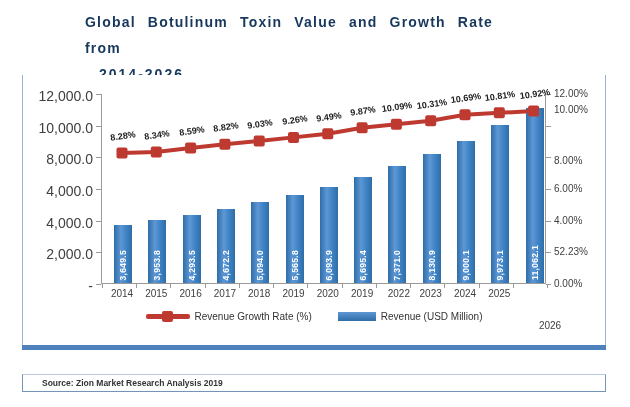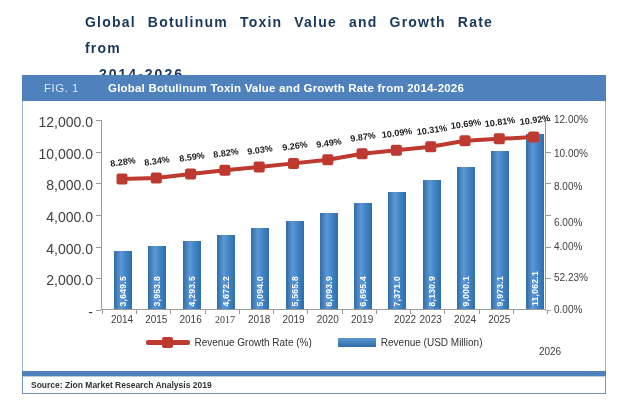--- a/index.html
+++ b/index.html
@@ -52,39 +52,35 @@
                  font-size:10px; color:#333; }
   .swatch-bar { width:38px; height:9px;
                 background:linear-gradient(to bottom,#5E97D4,#2E6DA8); }
   .swatch-line { position:relative; width:44px; height:5px; background:#BE3A31;
                  border-radius:2px; }
   .swatch-line::after { content:""; position:absolute; left:16px; top:-3px;
                         width:11px; height:11px; background:#BE3A31; border-radius:2px; }
 
   .separator { height:5px; background:#4F81BD; margin-top:0; }
   .source-row { height:18px; border:1px solid #7396B8; border-top:1px solid #b9cbdd;
-                display:flex; align-items:center; padding-left:8px;
-                font-size:8.5px; font-weight:bold; color:#333; }
+                display:flex; align-items:center; padding-left:19px;
+                font-size:8.5px; font-weight:bold; color:#333;margin-top:24px; }
 </style>
 </head>
 <body>
 
 <div class="page">
 
   <div class="doc-title">
     <span>Global Botulinum Toxin Value and Growth Rate from</span>
     <span class="line2">2014-2026</span>
   </div>
 
   <div class="figure">
 
-    <div class="fig-header">
-      <span class="fig-num">FIG. 1</span>
-      <span class="fig-title">Global Botulinum Toxin Value and Growth Rate from 2014-2026</span>
-    </div>
 
     <div class="chart-region" id="chart-region">
       <div class="plot-area" id="plot-area">
           <div class="tick-y-left" style="top: 0px;"></div>
           <div class="tick-y-right" style="top: 0px;"></div>
           <div class="tick-y-left" style="top: 31.6667px;"></div>
           <div class="tick-y-right" style="top: 31.6667px;"></div>
           <div class="tick-y-left" style="top: 63.3333px;"></div>
           <div class="tick-y-right" style="top: 63.3333px;"></div>
           <div class="tick-y-left" style="top: 95px;"></div>
@@ -210,40 +206,40 @@
           <span>Revenue Growth Rate (%)</span>
         </div>
         <div class="legend-item">
           <span class="swatch-bar"></span>
           <span>Revenue (USD Million)</span>
         </div>
       </div>
     <div class="ylab-left" style="top: 13px;">12,000.0</div>
         <div class="ylab-right" style="top: 13px;">12.00%</div>
         <div class="ylab-left" style="top: 44.6667px;">10,000.0</div>
-        <div class="ylab-right" style="top: 47px;">10.00%</div>
+        <div class="ylab-right" style="top: 29px;">10.00%</div>
         <div class="ylab-left" style="top: 76.3333px;">8,000.0</div>
         <div class="ylab-right" style="top: 80px;">8.00%</div>
         <div class="ylab-left" style="top: 108px;">4,000.0</div>
-        <div class="ylab-right" style="top: 116px;">6.00%</div>
+        <div class="ylab-right" style="top: 108px;">6.00%</div>
         <div class="ylab-left" style="top: 139.667px;">4,000.0</div>
         <div class="ylab-right" style="top: 139.667px;">4.00%</div>
         <div class="ylab-left" style="top: 171.333px;">2,000.0</div>
         <div class="ylab-right" style="top: 171.333px;">52.23%</div>
         <div class="ylab-left" style="top: 203px;">-</div>
         <div class="ylab-right" style="top: 203px;">0.00%</div>
         <div class="xlab" style="left: 79px;">2014</div>
         <div class="xlab" style="left: 113.3px;">2015</div>
         <div class="xlab" style="left: 147.6px;">2016</div>
-        <div class="xlab" style="left: 181.9px; font-family: Liberation Serif, serif;">2017</div>
+        <div class="xlab" style="left: 181.9px;">2017</div>
         <div class="xlab" style="left: 216.2px;">2018</div>
         <div class="xlab" style="left: 250.5px;">2019</div>
         <div class="xlab" style="left: 284.8px;">2020</div>
         <div class="xlab" style="left: 319.1px;">2019</div>
-        <div class="xlab" style="left: 362px;">2022</div>
+        <div class="xlab" style="left: 347px; text-align: right;">2022</div>
         <div class="xlab" style="left: 387.7px;">2023</div>
         <div class="xlab" style="left: 422px;">2024</div>
         <div class="xlab" style="left: 456.3px;">2025</div>
         <div class="xlab" style="left: 507px; margin-top: 32px;">2026</div>
       </div>
 
     <div class="separator"></div>
     <div class="source-row">
       <span>Source: Zion Market Research Analysis 2019</span>
     </div>

